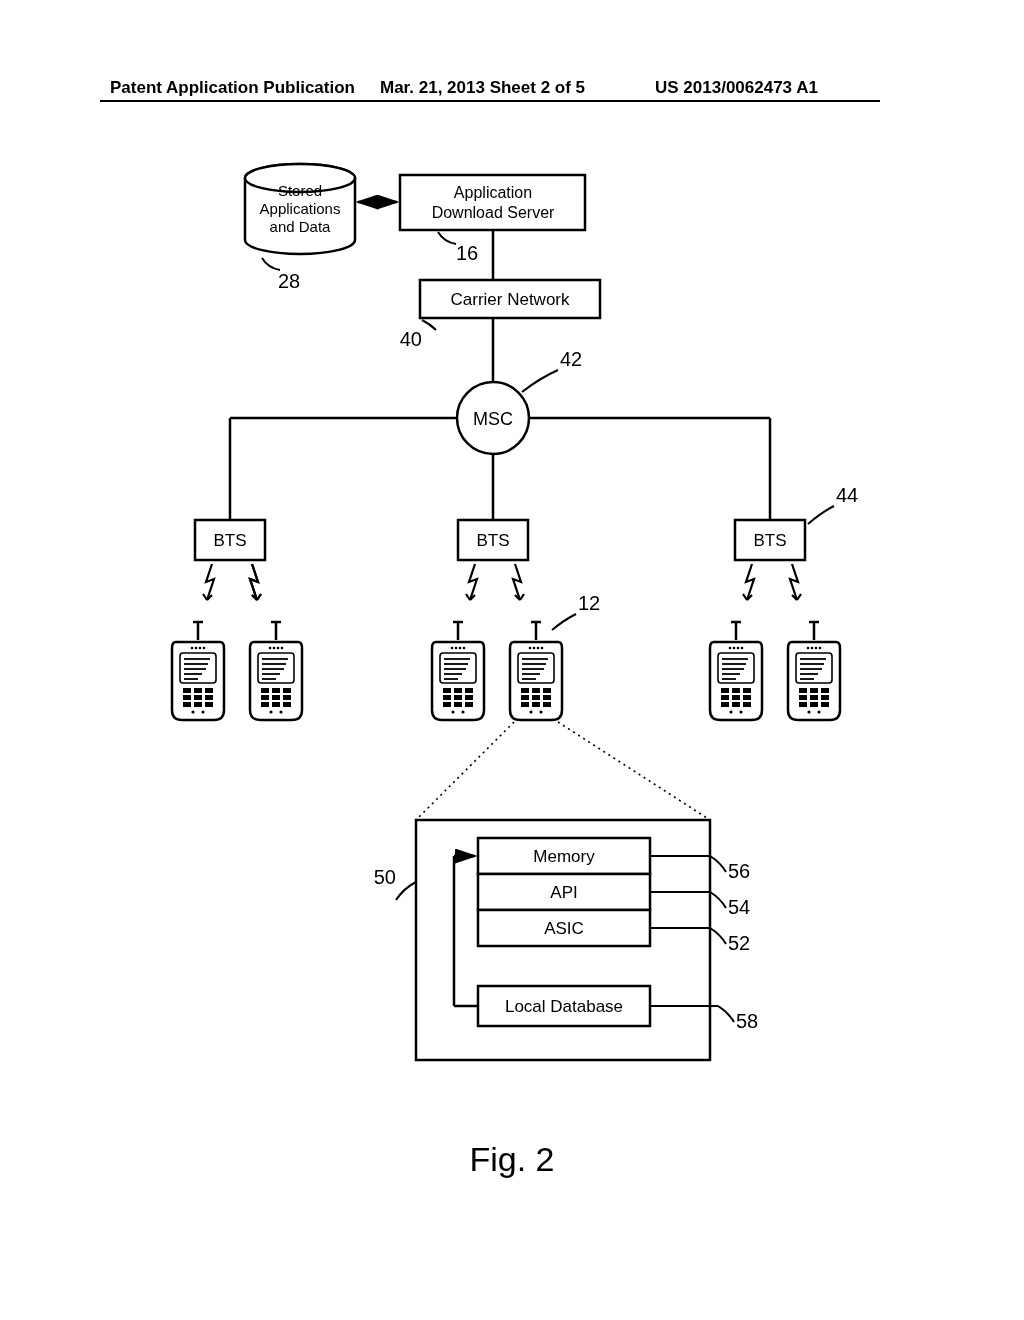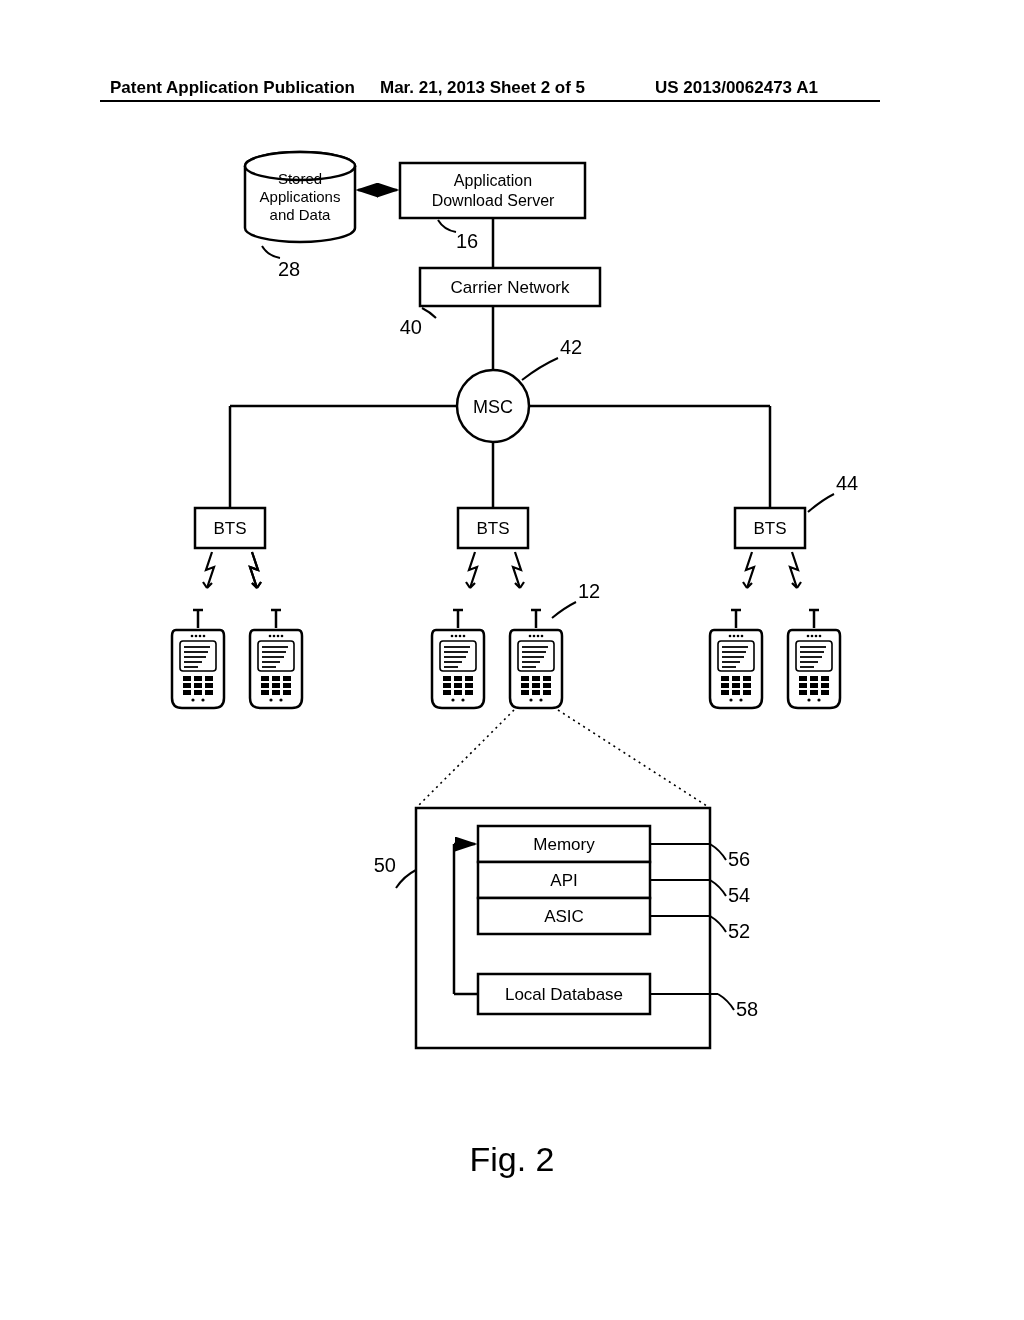--- a/index.html
+++ b/index.html
@@ -28,21 +28,21 @@
   .hr {
     position: absolute;
     top: 100px;
     left: 100px;
     width: 780px;
     height: 0;
     border-top: 2px solid #000;
   }
   .svgwrap {
     position: absolute;
-    top: 128px;
+    top: 140px;
     left: 0;
     width: 1024px;
     height: 1120px;
   }
   text {
     font-family: Arial, Helvetica, sans-serif;
   }
   .figcap {
     position: absolute;
     top: 1140px;

